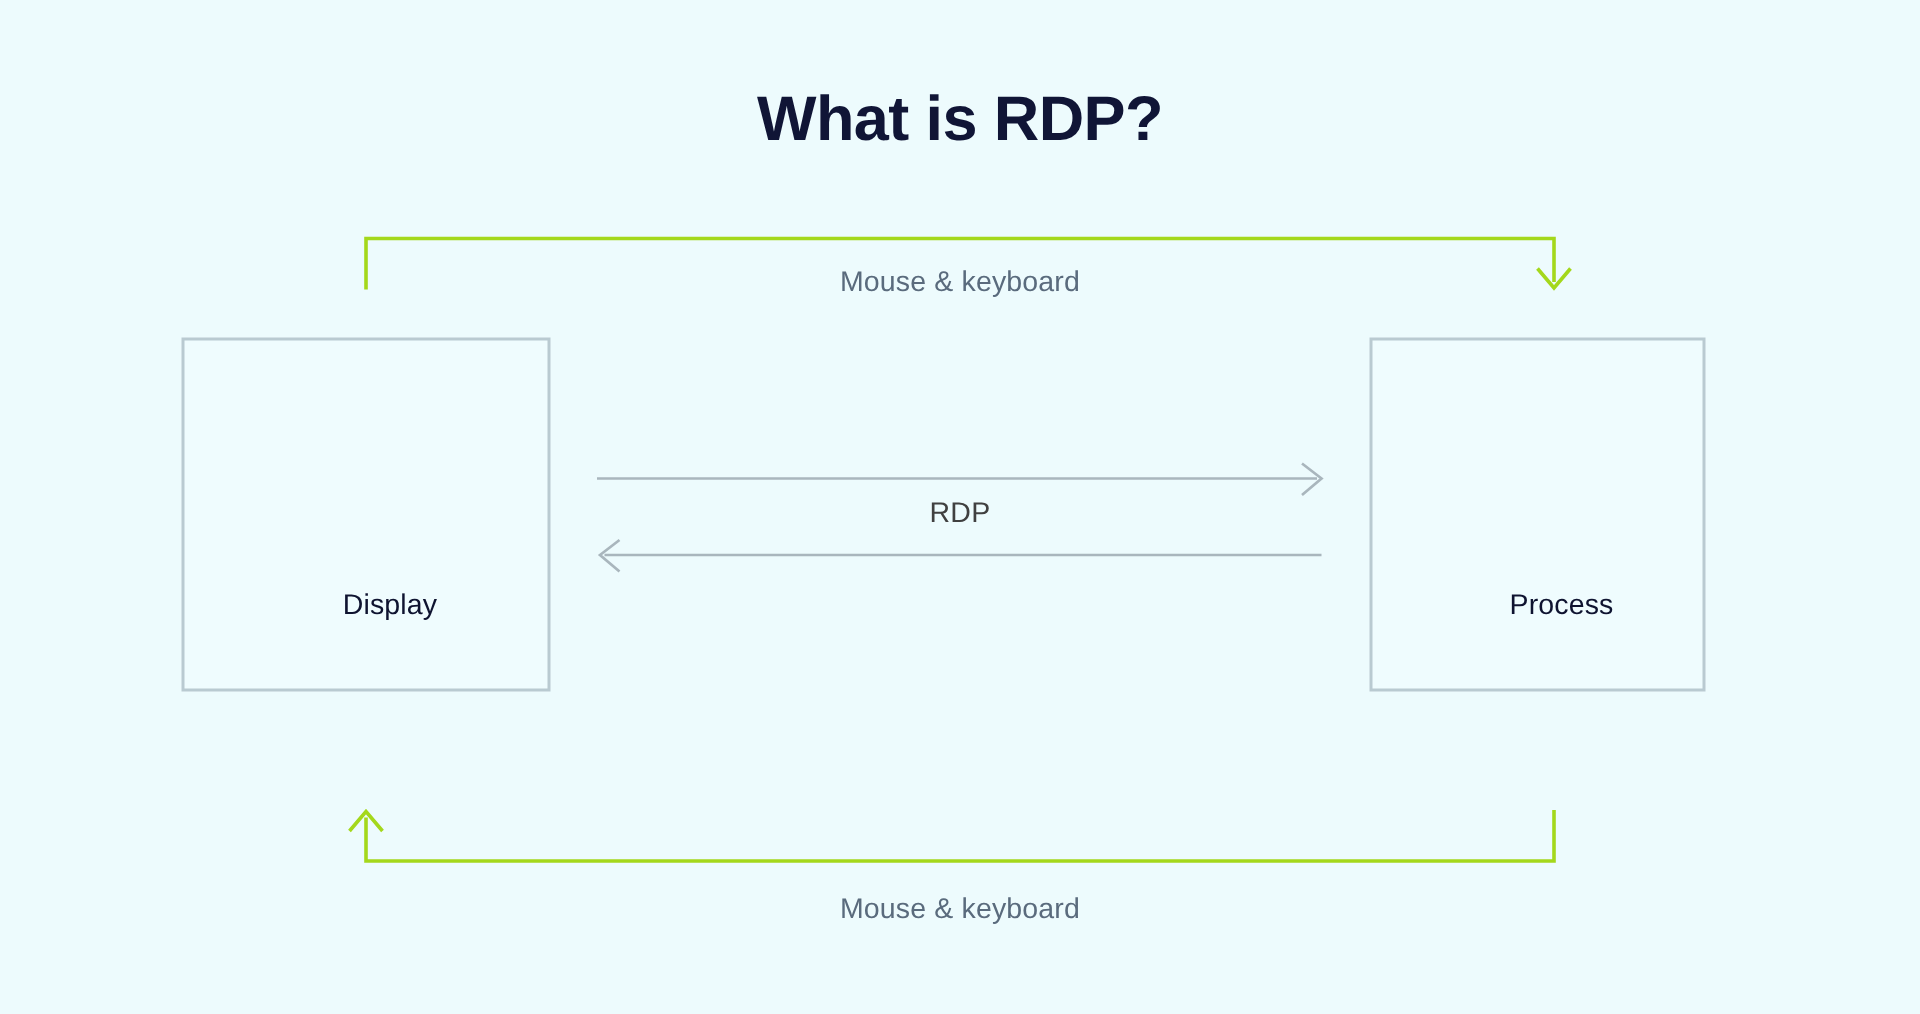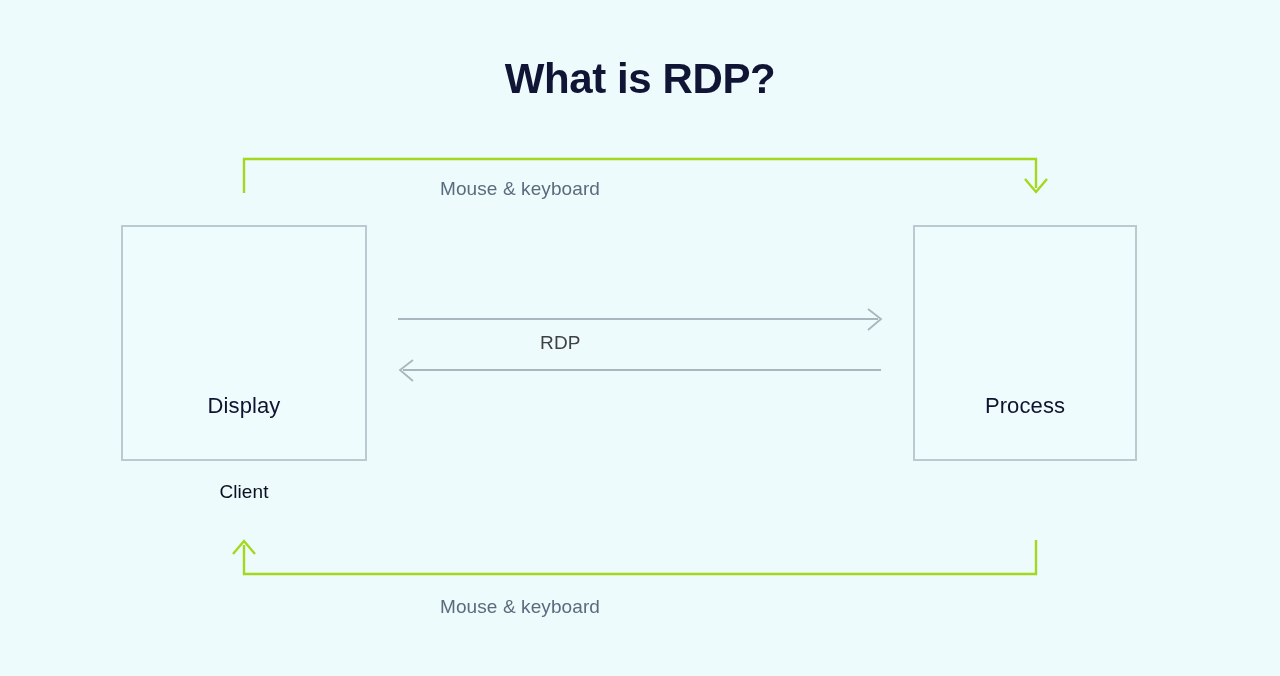--- a/index.html
+++ b/index.html
@@ -50,42 +50,43 @@
     border: 2px solid #b9cad1;
     background: #effcfe;
   }
   #client-box  { left: 121px; top: 225px; width: 246px; height: 236px; }
   #host-box    { left: 913px; top: 225px; width: 224px; height: 236px; }
 
   .inner-label {
     position: absolute;
     width: 100%;
     text-align: center;
-    font-size: 22px;
+    font-size: 19px;
     color: #0e1330;
     letter-spacing: 0.1px;
+    margin-left: 16px;
   }
   #client-inner-label { top: 166px; }
   #host-inner-label   { top: 166px; }
 
   .node-caption {
     position: absolute;
     text-align: center;
     font-size: 19px;
     color: #0b1020;
     letter-spacing: 0.1px;
     white-space: nowrap;
   }
   #client-caption { left: 121px; top: 481px; width: 246px; }
   #host-caption   { left: 913px; top: 481px; width: 246px; }
 
   
   .edge-label {
     position: absolute;
-    text-align: left;
+    text-align: center;
     white-space: nowrap;
   }
   #label-top {
     left: 440px; top: 178px; width: 400px;
     font-size: 19px; color: #5a6b7d; letter-spacing: 0.1px;
   }
   #label-bottom {
     left: 440px; top: 596px; width: 400px;
     font-size: 19px; color: #5a6b7d; letter-spacing: 0.1px;
   }
@@ -143,21 +144,20 @@
 
       <rect x="1071" y="281" width="49" height="89"></rect>
 
       <circle cx="1095" cy="359" r="4.2" fill="#f4fdff" stroke="#2b3058" stroke-width="3"></circle>
     </g>
   </svg>
 
   <div id="client-box" class="node-box">
     <div id="client-inner-label" class="inner-label">Display</div>
   </div>
-  <div id="client-caption" class="node-caption">Client</div>
 
   <div id="host-box" class="node-box">
     <div id="host-inner-label" class="inner-label">Process</div>
   </div>
 
   <div id="label-top" class="edge-label">Mouse &amp; keyboard</div>
 
   <div id="label-rdp" class="edge-label">RDP</div>
 
   <div id="label-bottom" class="edge-label">Mouse &amp; keyboard</div>

